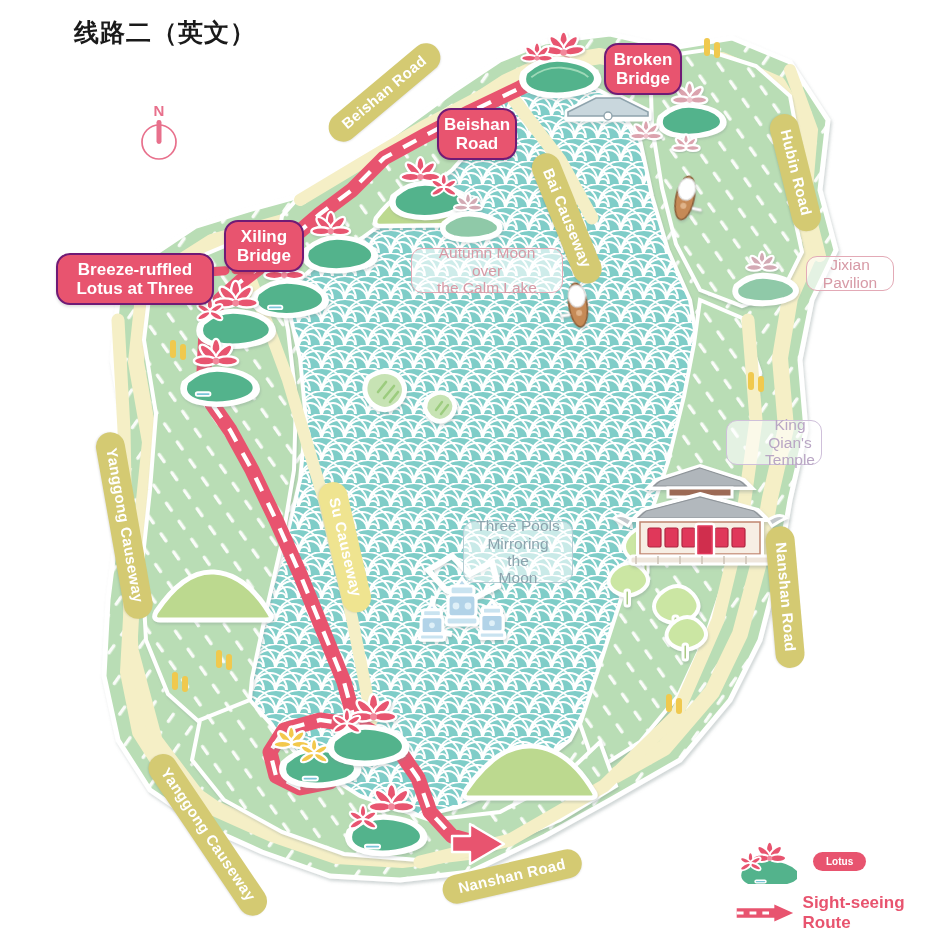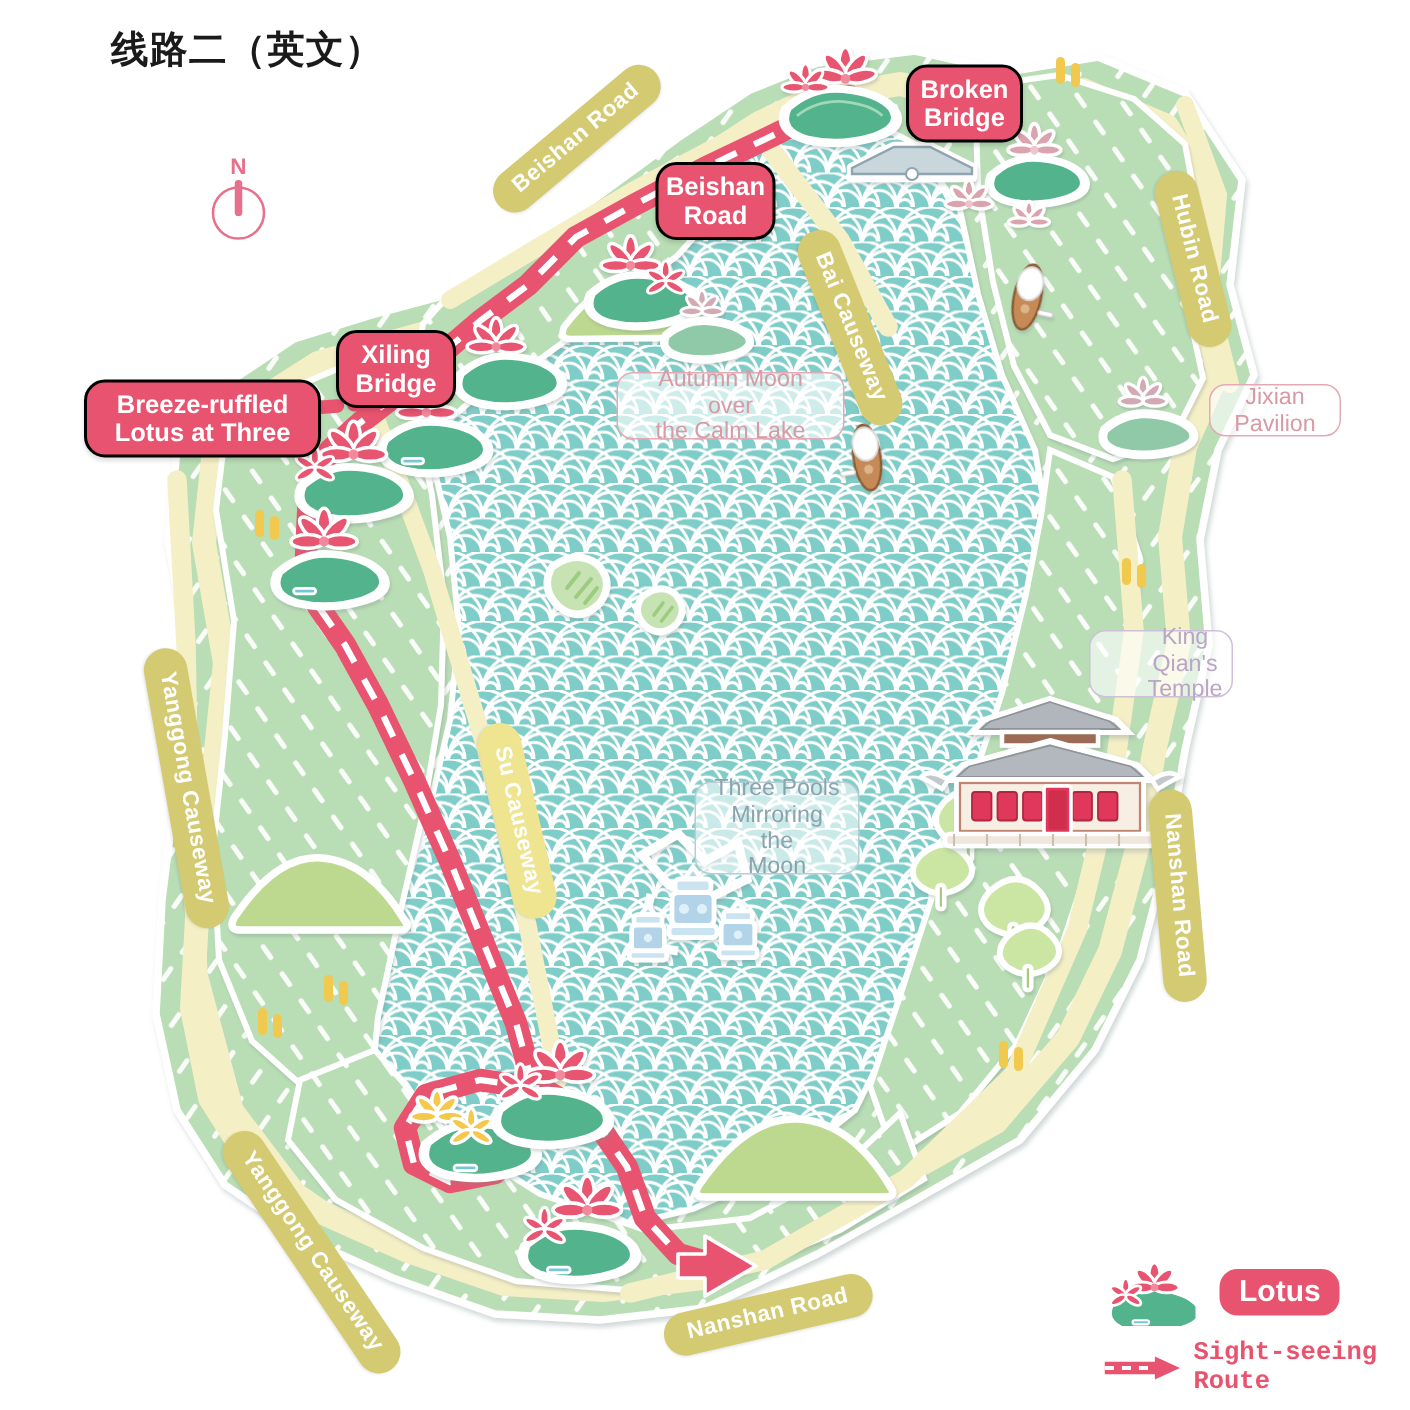--- a/index.html
+++ b/index.html
@@ -39,21 +39,21 @@
     user-select: none;
   }
   .lbl-poi {
     background: #e8546f;
     color: #ffffff;
     font-weight: 700;
     border-radius: 14px;
     padding: 7px 14px;
     font-size: 17px;
     box-shadow: 0 2px 3px rgba(0,0,0,0.13);
-    border: 2px solid #000000;
+    border: 2px solid #701a75;
   }
   .lbl-scenic {
     background: rgba(255,255,255,0.62);
     color: #d79aa6;
     border: 1.6px solid #e3aab6;
     border-radius: 11px;
     padding: 4px 11px;
     font-size: 15.5px;
     font-weight: 400;
   }
@@ -73,24 +73,24 @@
   }
   .lbl-road.pale { background: #efe490; color: #ffffff; }
 
   
   #compass { position: absolute; left: 133px; top: 100px; width: 52px; height: 70px; }
 
   
   #legend { position: absolute; left: 735px; top: 838px; width: 200px; height: 90px; }
   .legend-row { position: absolute; display: flex; align-items: center; }
   .legend-pill {
-    background: #e8546f; color: #fff; font-weight: 700; font-size: 20px;
+    background: #e8546f; color: #fff; font-weight: 700; font-size: 10px;
     border-radius: 12px; padding: 4px 13px;
   }
-  .legend-text { color: #e8546f; font-weight: 700; font-size: 17px; margin-left: 6px; font-family: Liberation Mono, monospace; }
+  .legend-text { color: #e8546f; font-weight: 700; font-size: 17px; margin-left: 6px; }
 </style>
 </head>
 <body>
 
 <div id="stage">
 
   <div id="page-title">线路二（英文）</div>
 
   <svg id="map" width="940" height="940" viewBox="0 0 940 940">
     <defs>

